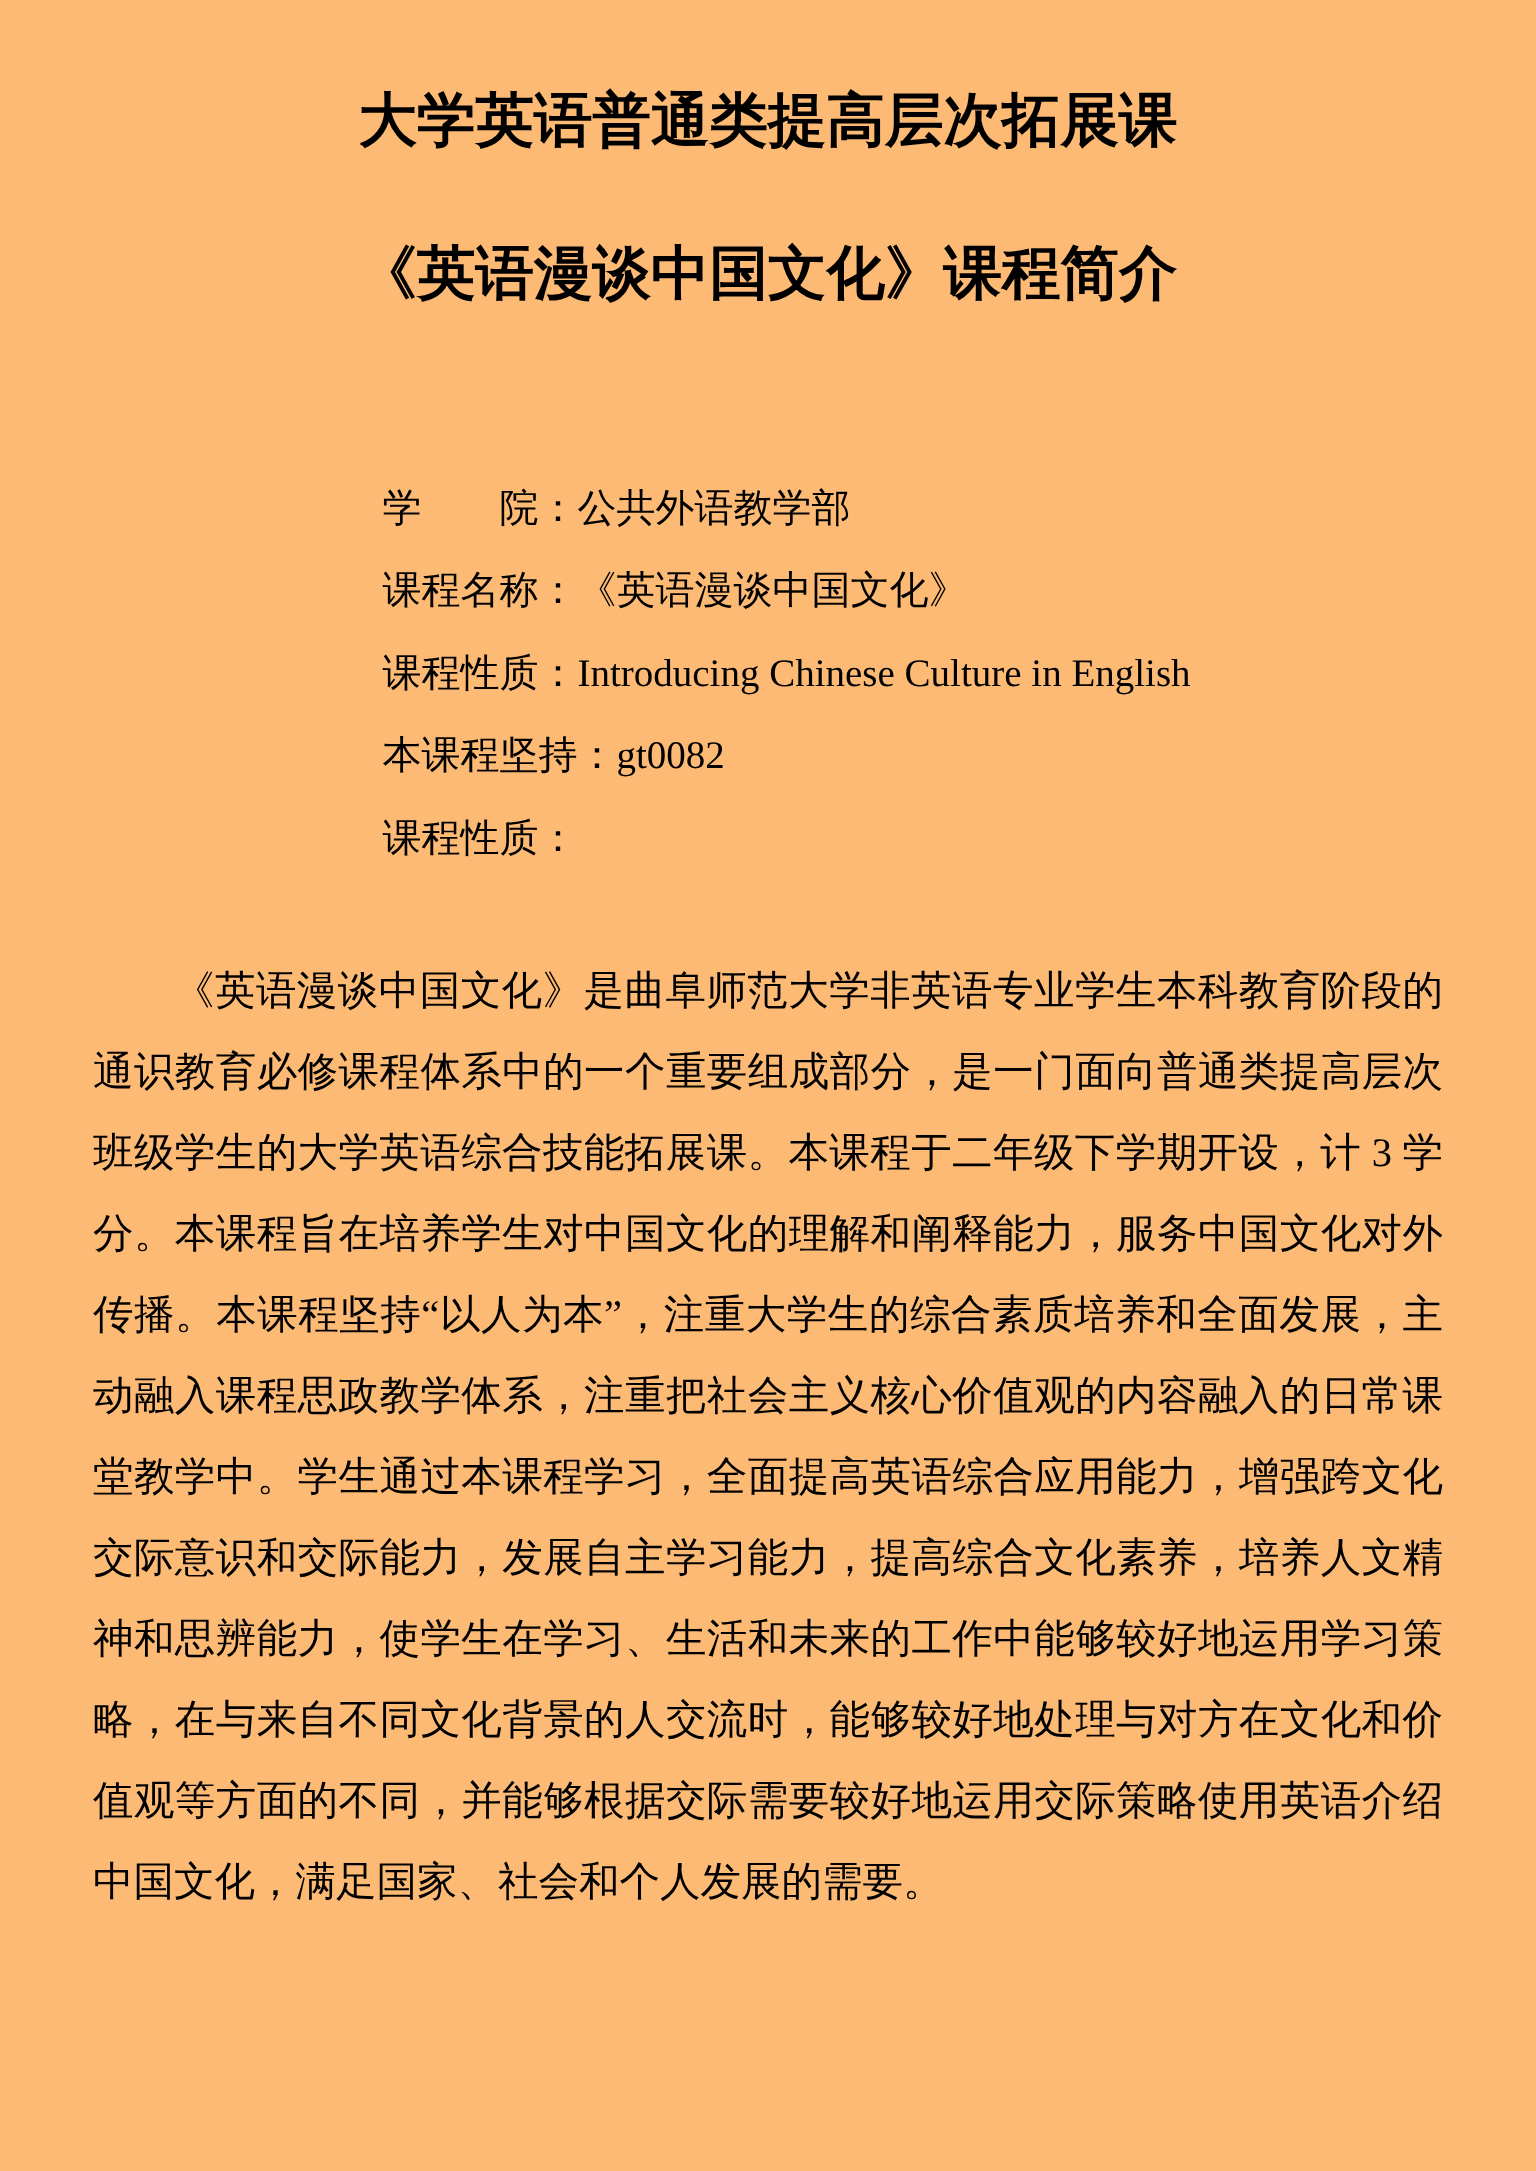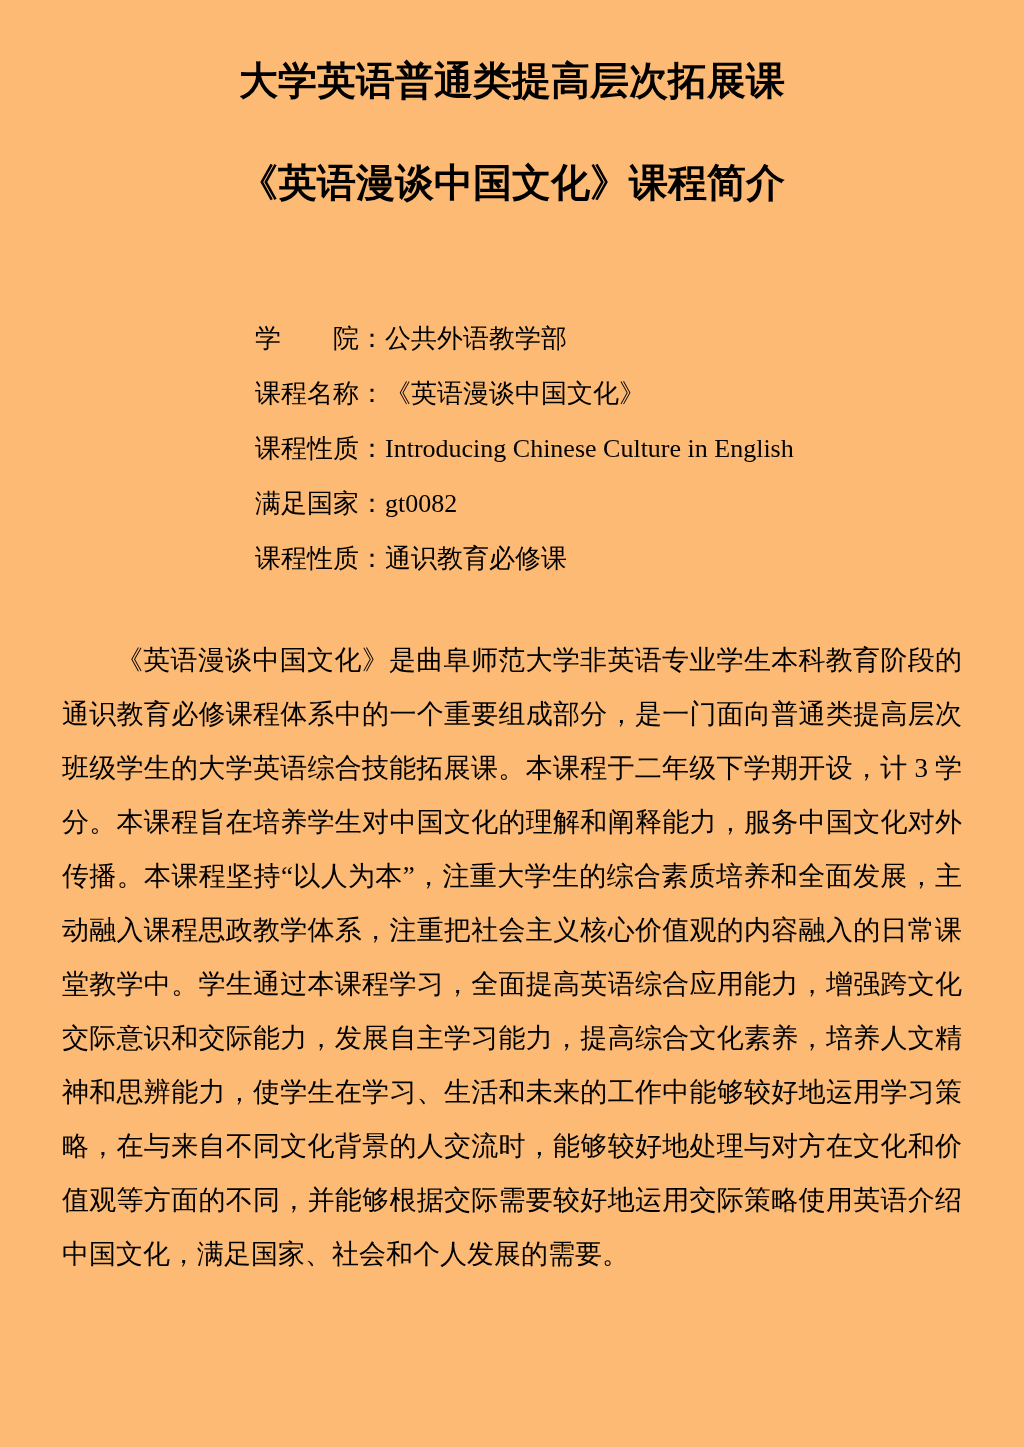--- a/index.html
+++ b/index.html
@@ -86,28 +86,27 @@
         <span class="info-value">《英语漫谈中国文化》</span>
     </div>
 
     <div class="info-row">
       <span class="info-label">课程性质</span>
         <span class="info-colon">：</span>
         <span class="info-value">Introducing Chinese Culture in English</span>
     </div>
 
     <div class="info-row">
-      <span class="info-label">满足国家</span>
+      <span class="info-label">本课程坚持</span>
         <span class="info-colon">：</span>
         <span class="info-value">gt0082</span>
     </div>
 
     <div class="info-row">
       <span class="info-label">课程性质</span>
         <span class="info-colon">：</span>
-        <span class="info-value">通识教育必修课</span>
     </div>
 
   </div>
 
   <p class="intro-paragraph">《英语漫谈中国文化》是曲阜师范大学非英语专业学生本科教育阶段的通识教育必修课程体系中的一个重要组成部分，是一门面向普通类提高层次班级学生的大学英语综合技能拓展课。本课程于二年级下学期开设，计 3 学分。本课程旨在培养学生对中国文化的理解和阐释能力，服务中国文化对外传播。本课程坚持“以人为本”，注重大学生的综合素质培养和全面发展，主动融入课程思政教学体系，注重把社会主义核心价值观的内容融入的日常课堂教学中。学生通过本课程学习，全面提高英语综合应用能力，增强跨文化交际意识和交际能力，发展自主学习能力，提高综合文化素养，培养人文精神和思辨能力，使学生在学习、生活和未来的工作中能够较好地运用学习策略，在与来自不同文化背景的人交流时，能够较好地处理与对方在文化和价值观等方面的不同，并能够根据交际需要较好地运用交际策略使用英语介绍中国文化，满足国家、社会和个人发展的需要。</p>
 
 </div>
 
 </body></html>

